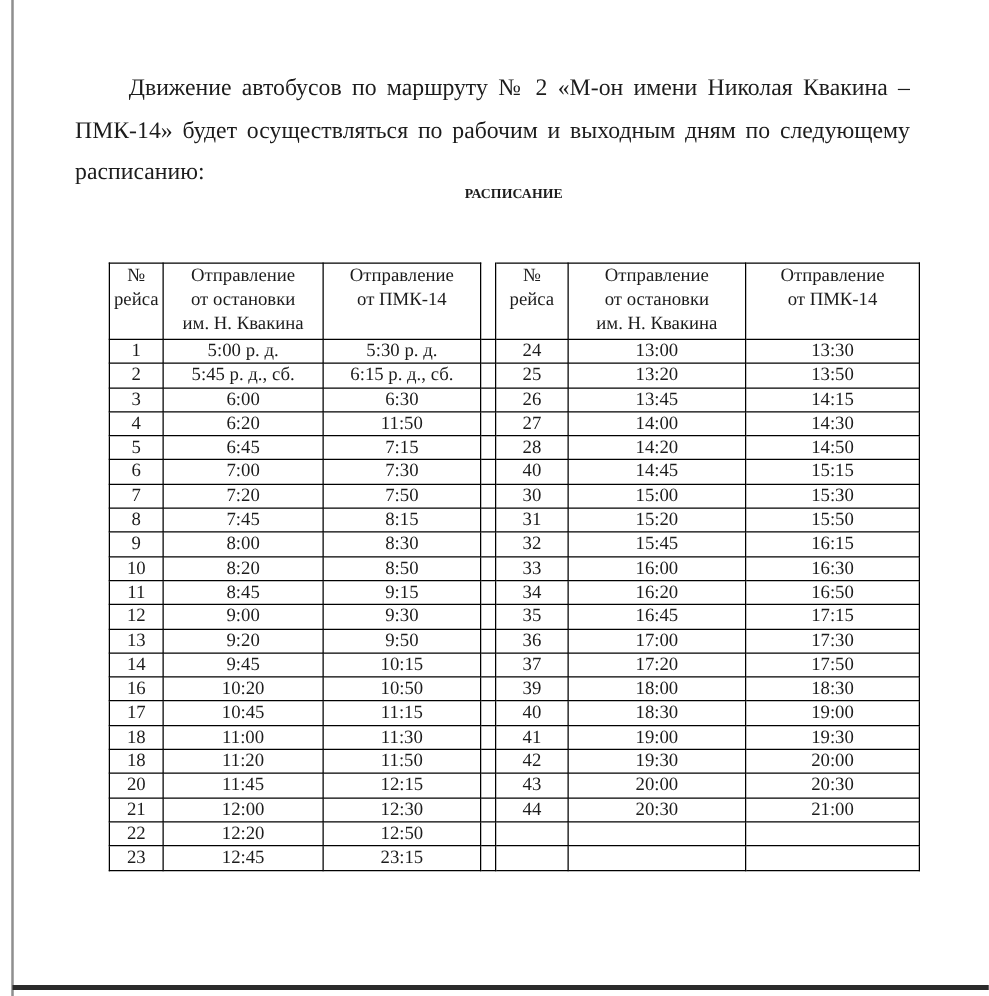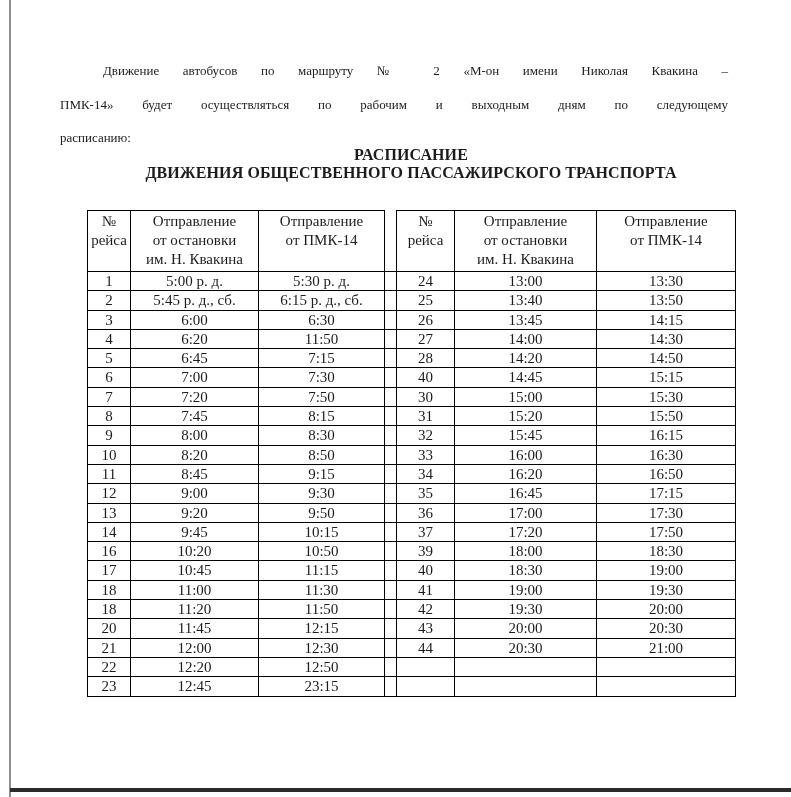--- a/index.html
+++ b/index.html
@@ -19,30 +19,30 @@
     background: #8f8f8f;
   }
   .edge-bottom {
     position: absolute; left: 10px; right: 0; top: 788px; height: 4px;
     background: #2b2b2b;
   }
 
   
   .intro {
     position: absolute; left: 60px; top: 54px; width: 668px;
-    font-size: 13px; line-height: 33.5px;
+    font-size: 19px; line-height: 33.5px;
   }
   .intro-line { text-align: justify; text-align-last: justify; white-space: nowrap; }
   .intro-line.first { text-indent: 43px; }
   .intro-line.last { text-align-last: left; white-space: normal; }
 
   
   .title-block {
     position: absolute; left: 88px; top: 146px; width: 646px;
-    text-align: center; font-weight: bold; font-size: 16px; line-height: 18px;
+    text-align: center; font-weight: bold; font-size: 11px; line-height: 18px;
     letter-spacing: 0.1px;
   }
 
   
   table.schedule {
     position: absolute; left: 87px; top: 210px;
     width: 648px;
     border-collapse: collapse;
     table-layout: fixed;
     font-size: 15px;
@@ -85,21 +85,20 @@
   <div class="edge-bottom"></div>
 
   <div class="intro">
     <div class="intro-line first">Движение  автобусов  по  маршруту  №  2  «М-он  имени  Николая  Квакина –</div>
     <div class="intro-line">ПМК-14» будет осуществляться по рабочим и выходным дням по следующему</div>
     <div class="intro-line last">расписанию:</div>
   </div>
 
   <div class="title-block">
     <div>РАСПИСАНИЕ</div>
-    <div>ДВИЖЕНИЯ ОБЩЕСТВЕННОГО ПАССАЖИРСКОГО ТРАНСПОРТА</div>
   </div>
 
   <table class="schedule">
     <colgroup>
       <col class="c1">
         <col class="c2">
         <col class="c3">
         <col class="c4">
       <col class="c5">
         <col class="c6">
@@ -133,21 +132,21 @@
           <td>24</td>
           <td>13:00</td>
           <td>13:30</td>
         </tr>
         <tr>
           <td>2</td>
           <td>5:45 р. д., сб.</td>
           <td>6:15 р. д., сб.</td>
           <td></td>
           <td>25</td>
-          <td>13:40</td>
+          <td>13:20</td>
           <td>13:50</td>
         </tr>
         <tr>
           <td>3</td>
           <td>6:00</td>
           <td>6:30</td>
           <td></td>
           <td>26</td>
           <td>13:45</td>
           <td>14:15</td>

